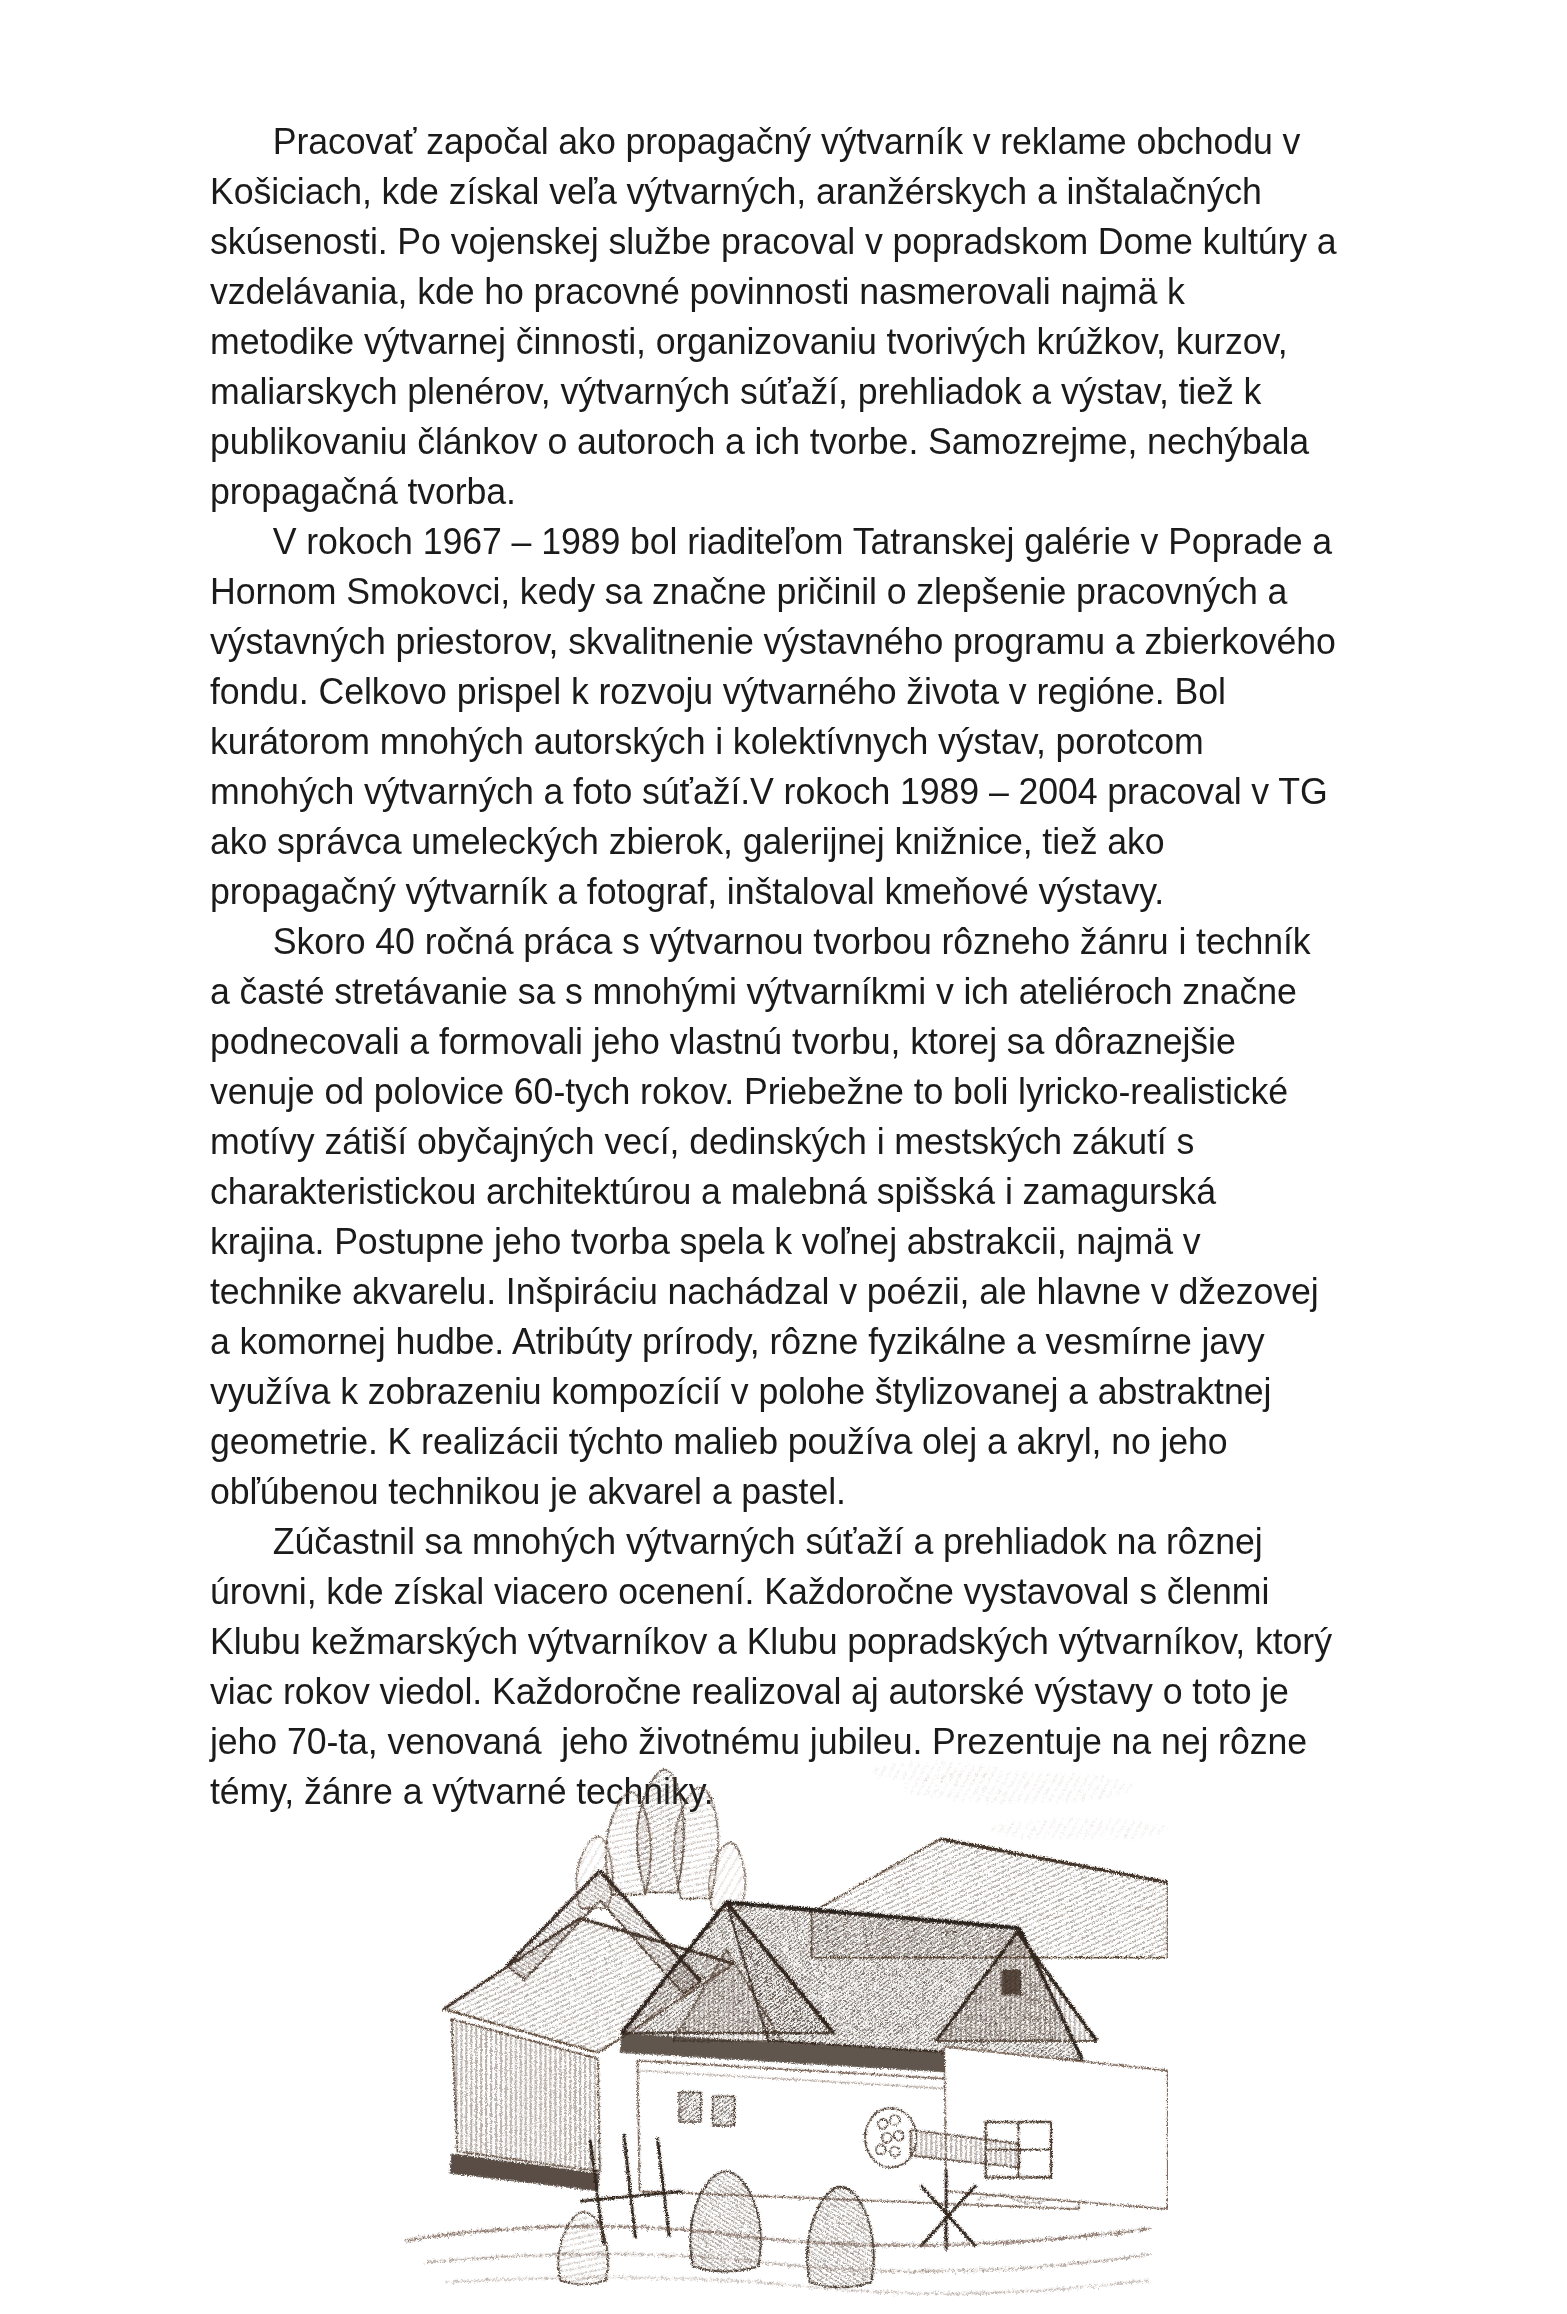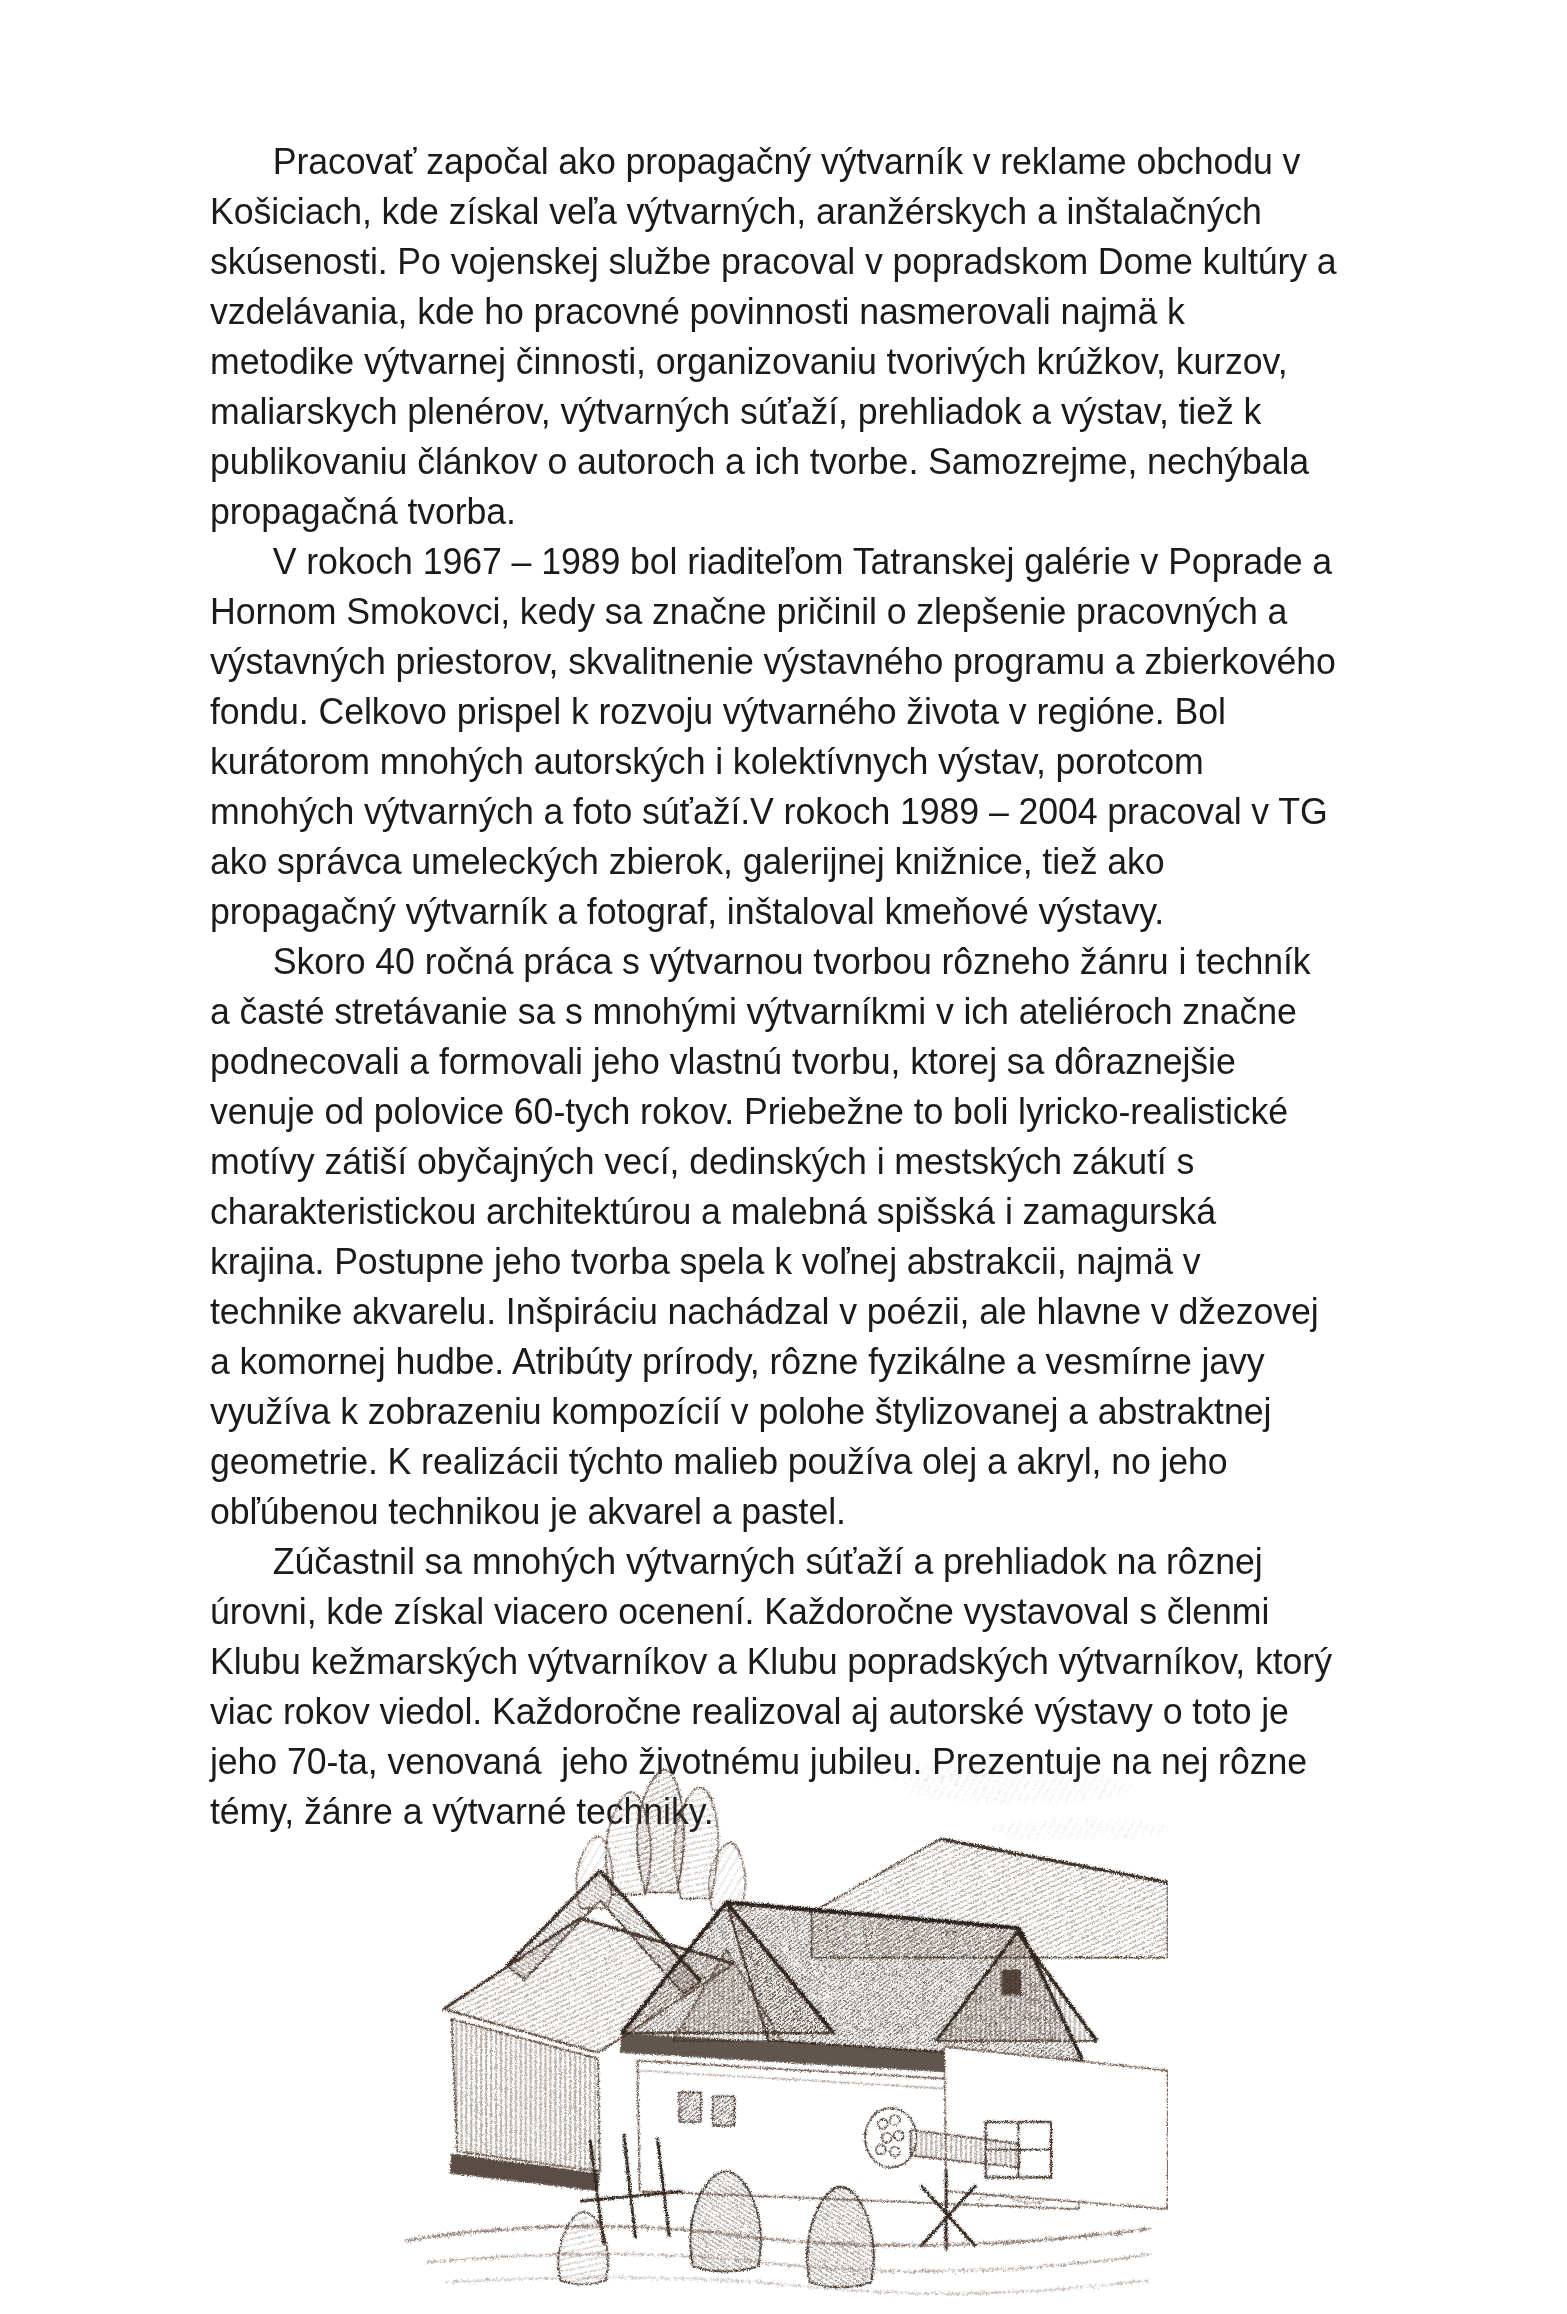--- a/index.html
+++ b/index.html
@@ -13,21 +13,20 @@
     height: 2315px;
     background: #ffffff;
     overflow: hidden;
     font-family: "Liberation Sans", sans-serif;
   }
   .text-body {
     position: absolute;
     left: 210px;
     top: 117px;
     width: 1168px;
-    margin-top: 20px;
   }
   .para {
     margin: 0;
     font-size: 37px;
     line-height: 50px;
     color: #1b1b1b;
     text-align: left;
     font-stretch: condensed;
     transform: scaleX(0.965);
     transform-origin: left top;

